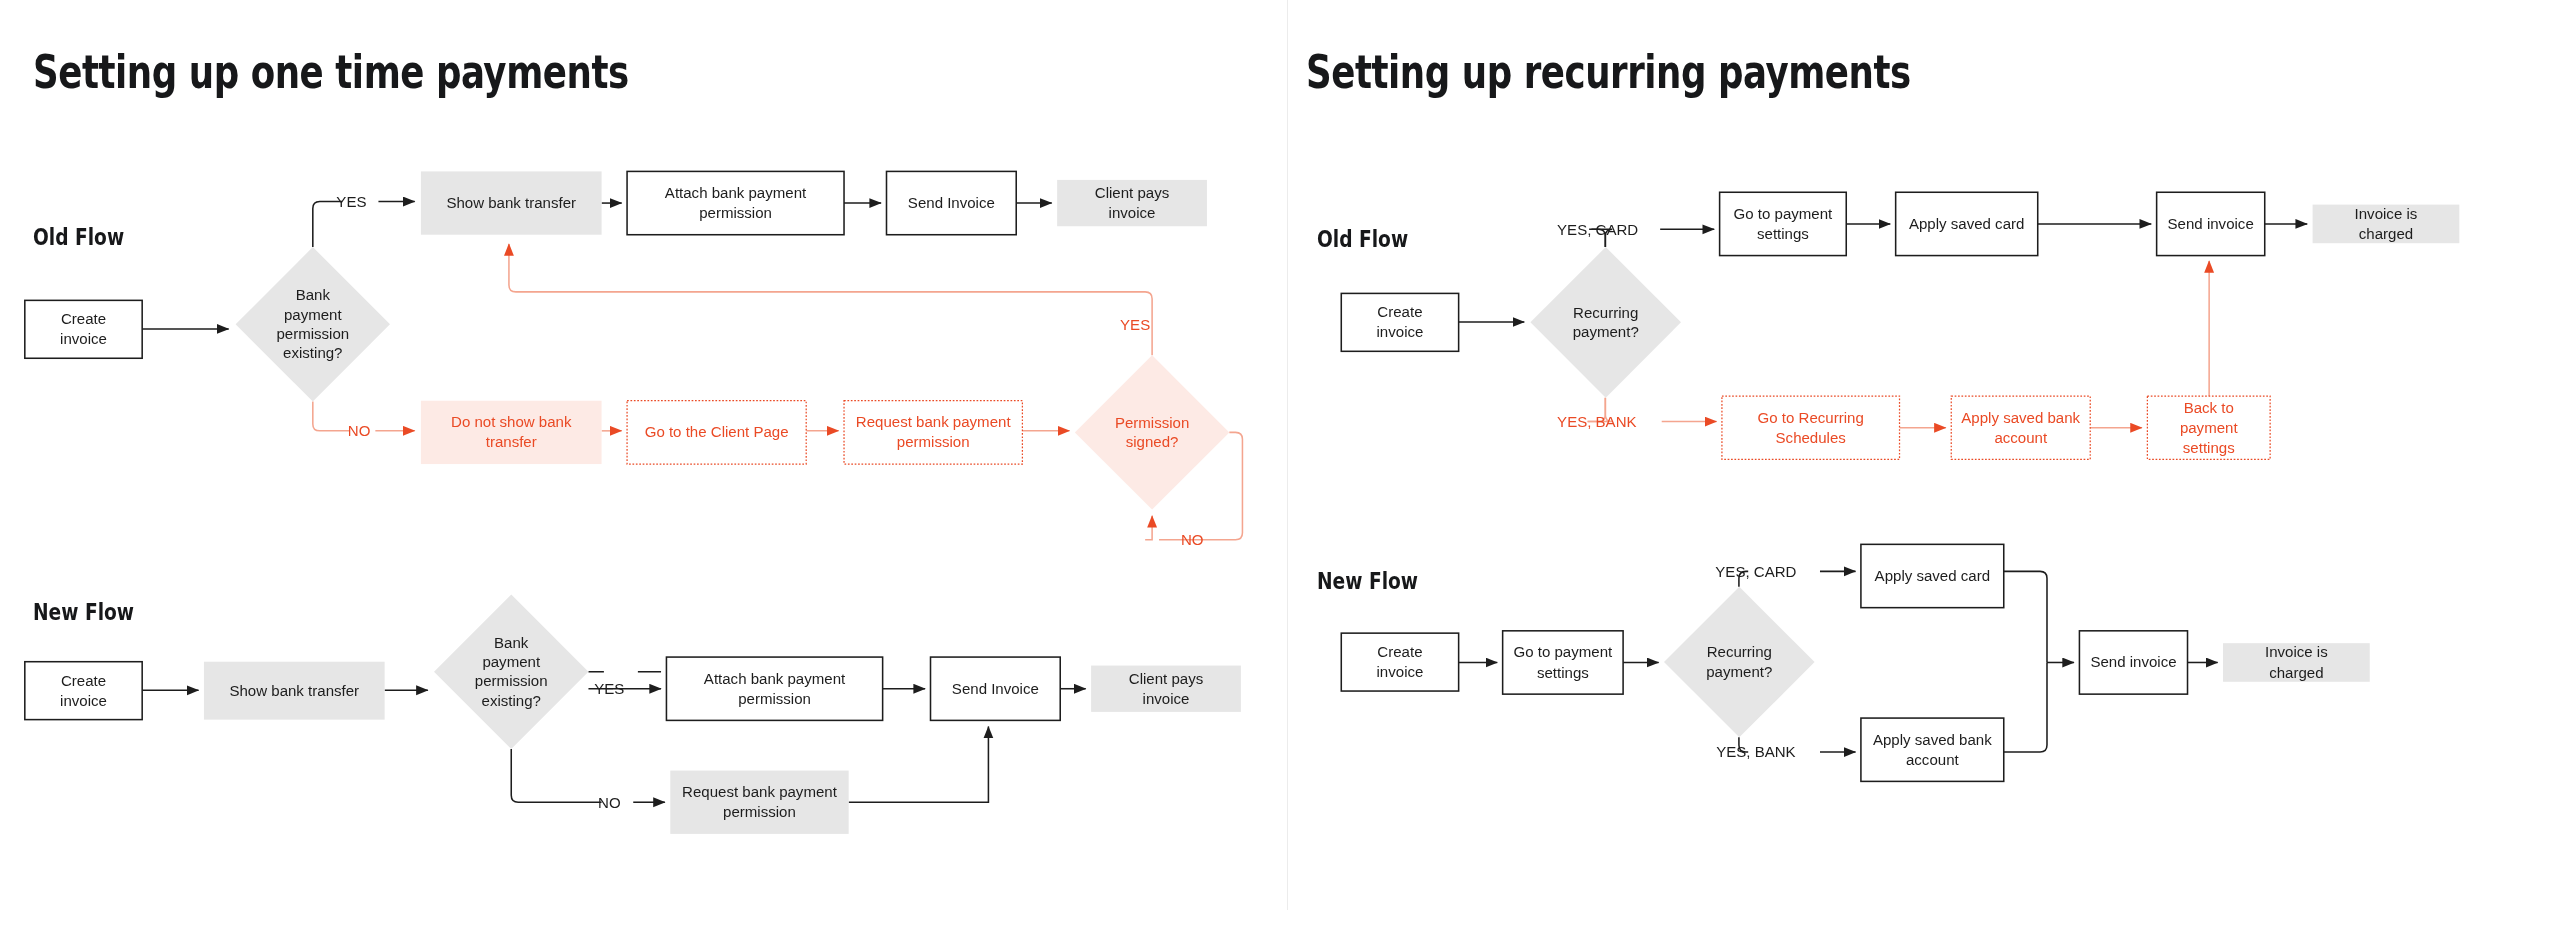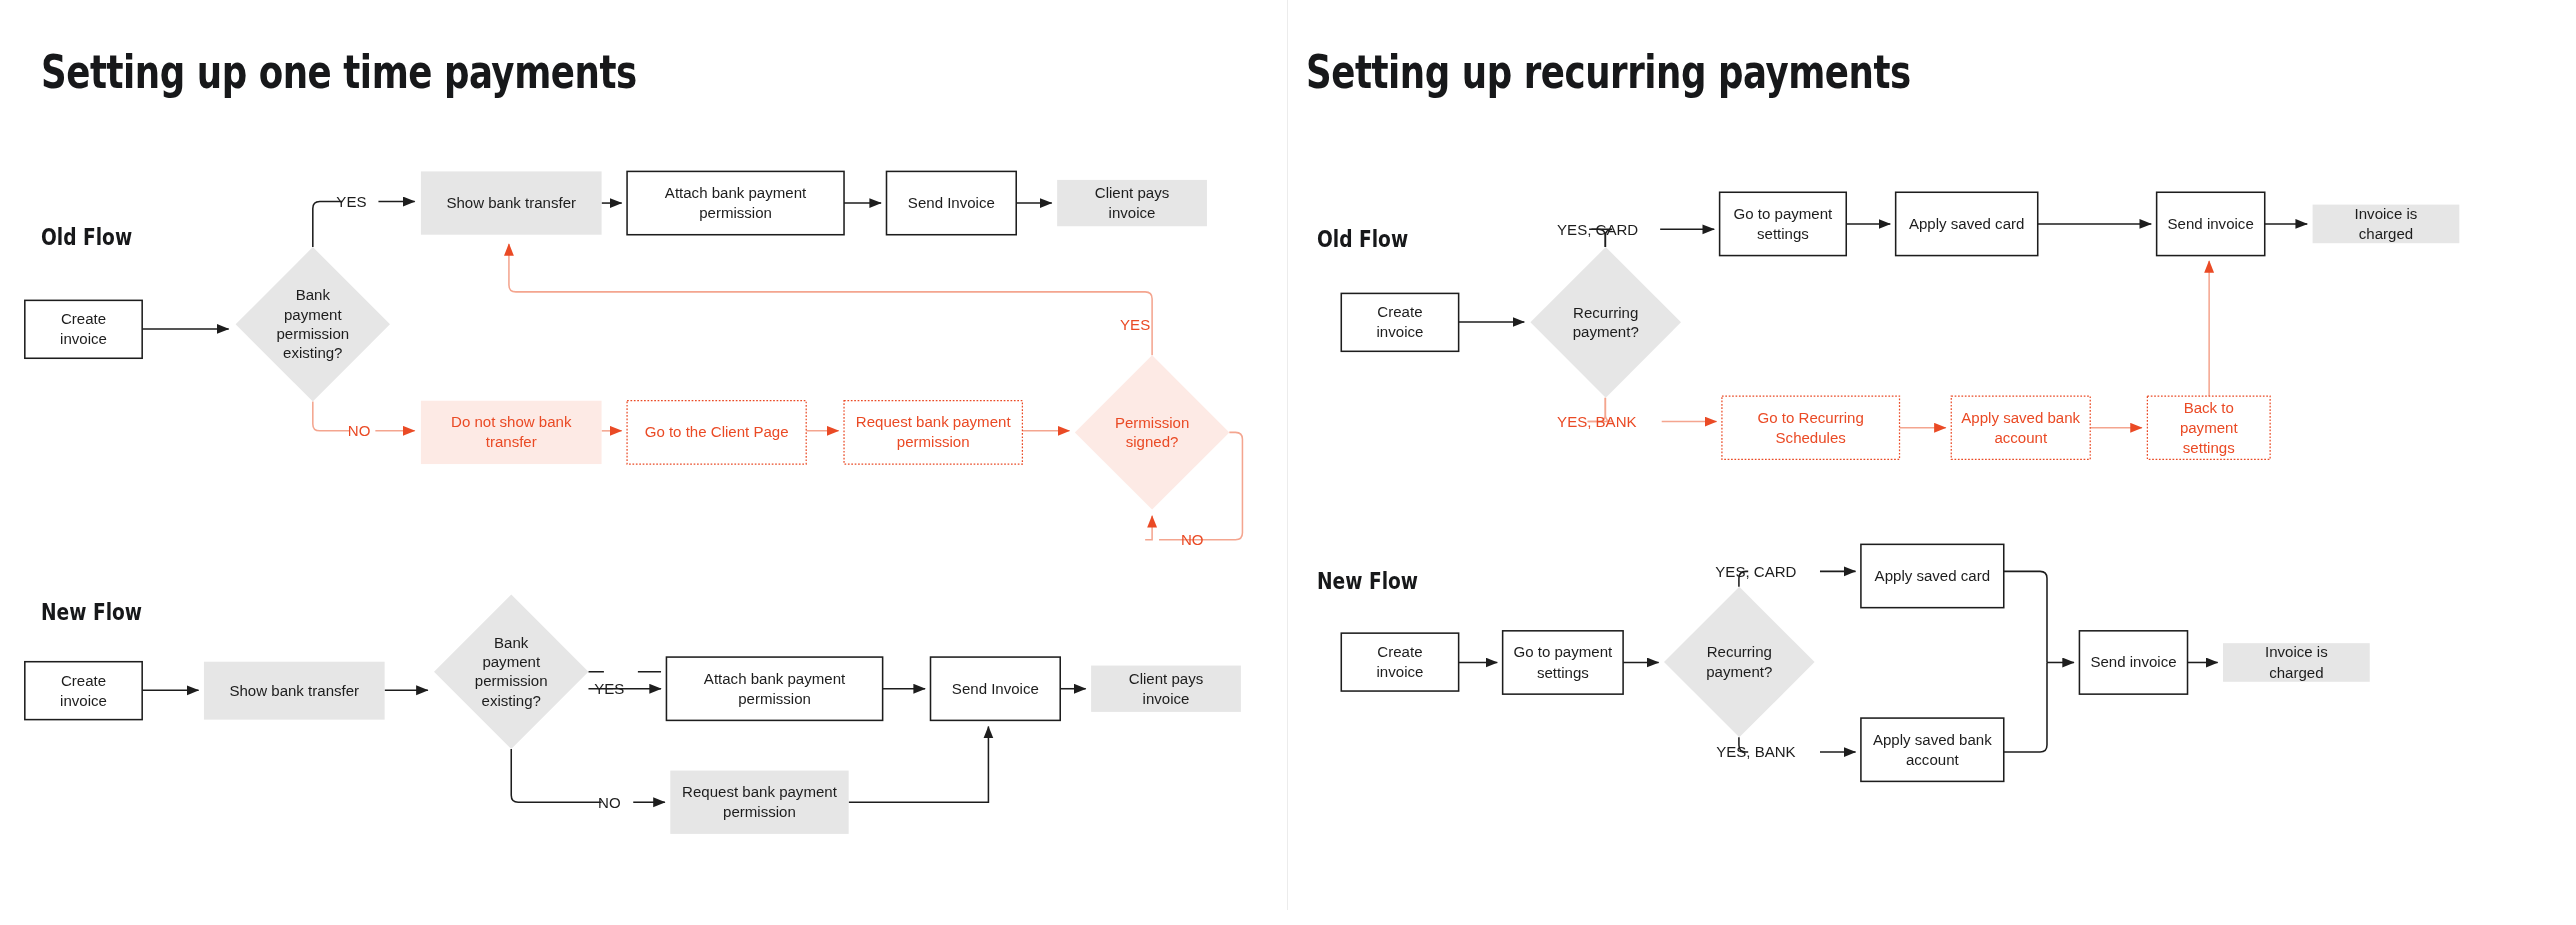--- a/index.html
+++ b/index.html
@@ -1,19 +1,19 @@
 <!DOCTYPE html>
 <html style="font-size:12.4px"><head>
 <meta charset="utf-8">
 <style>
   html,body{margin:0;padding:0;background:#ffffff;}
   body{width:2576px;height:925px;font-family:"Liberation Sans",sans-serif;color:#1d1d1d;overflow:hidden;position:relative;}
   #root{position:relative;width:2576px;height:925px;background:#fff;}
   .panel{position:absolute;top:0;height:925px;}
-  #panel-left{left:16px;width:1288px;}
+  #panel-left{left:8px;width:1288px;}
   #panel-right{left:1264px;width:1288px;}
   .divider{position:absolute;left:1287px;top:0;width:1.2px;height:910px;background:#ececec;}
   .panel-title{position:absolute;font-weight:700;font-size:46px;letter-spacing:-0.5px;color:#17181a;
      font-family:"Liberation Sans Narrow","DejaVu Sans Condensed","Liberation Sans",sans-serif;
      transform:scaleX(.86);transform-origin:left center;white-space:nowrap;}
   .flow-title{position:absolute;font-weight:700;font-size:23px;color:#17181a;white-space:nowrap;
      font-family:"Liberation Sans Narrow","DejaVu Sans Condensed","Liberation Sans",sans-serif;
      transform:scaleX(.9);transform-origin:left center;}
   svg{position:absolute;left:0;top:0;overflow:visible;}
   .nodeText{font-family:"Liberation Sans",sans-serif;font-size:19.5px;fill:#1d1d1d;}

